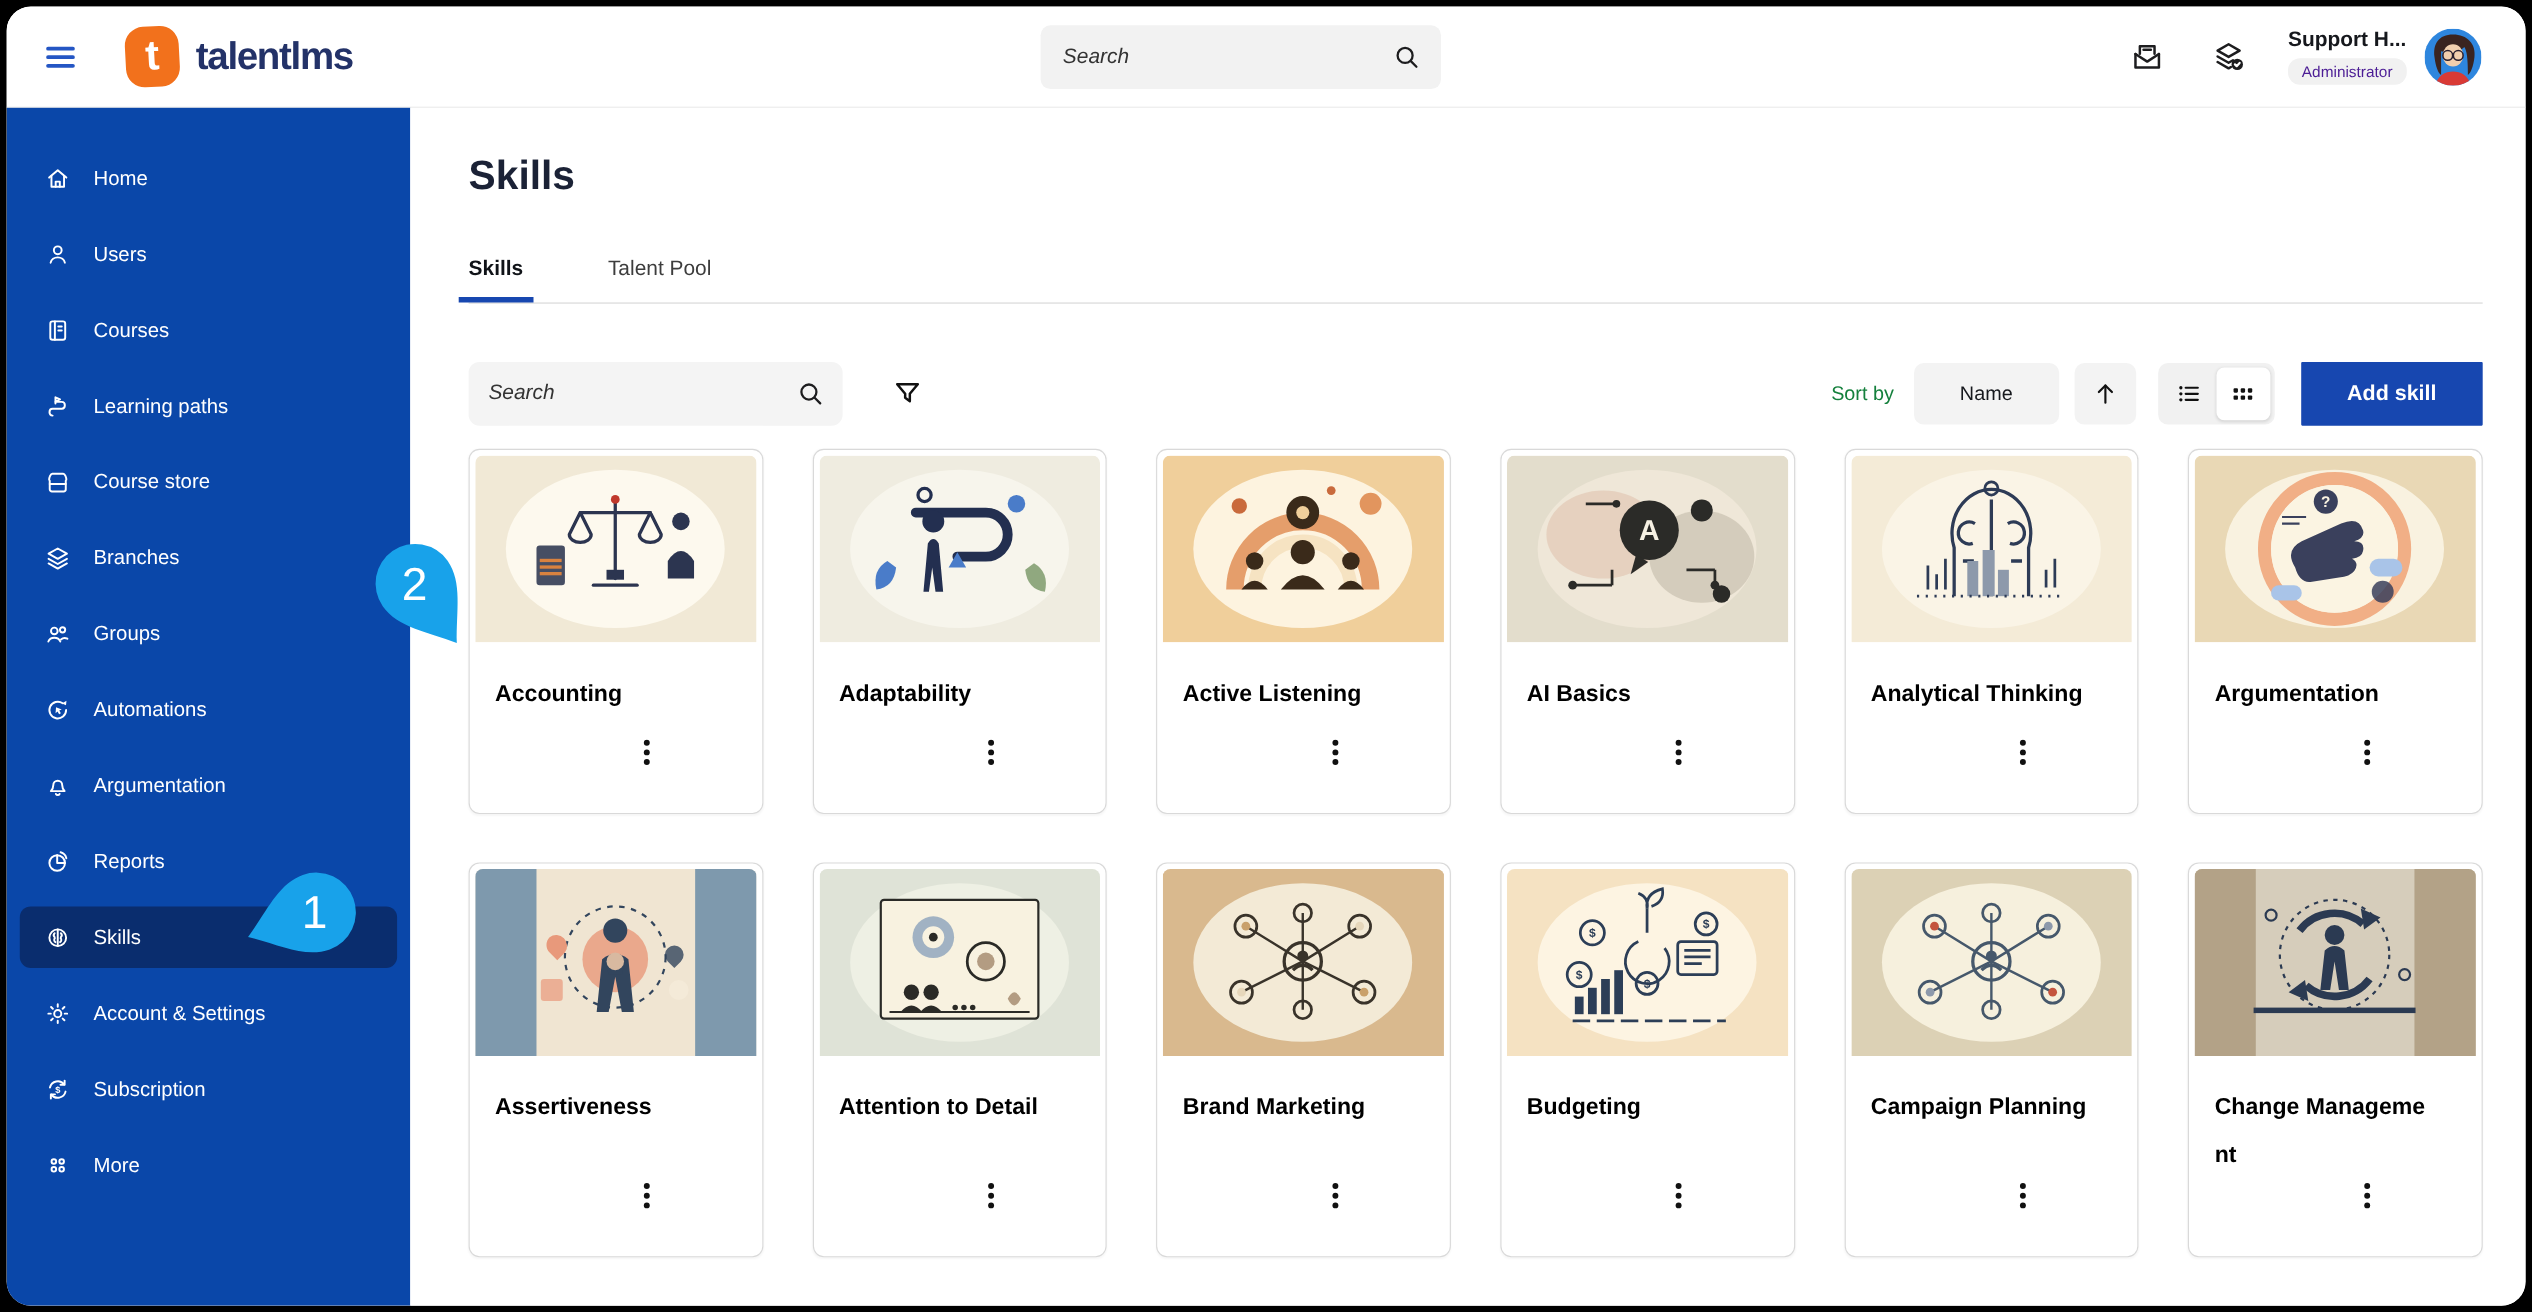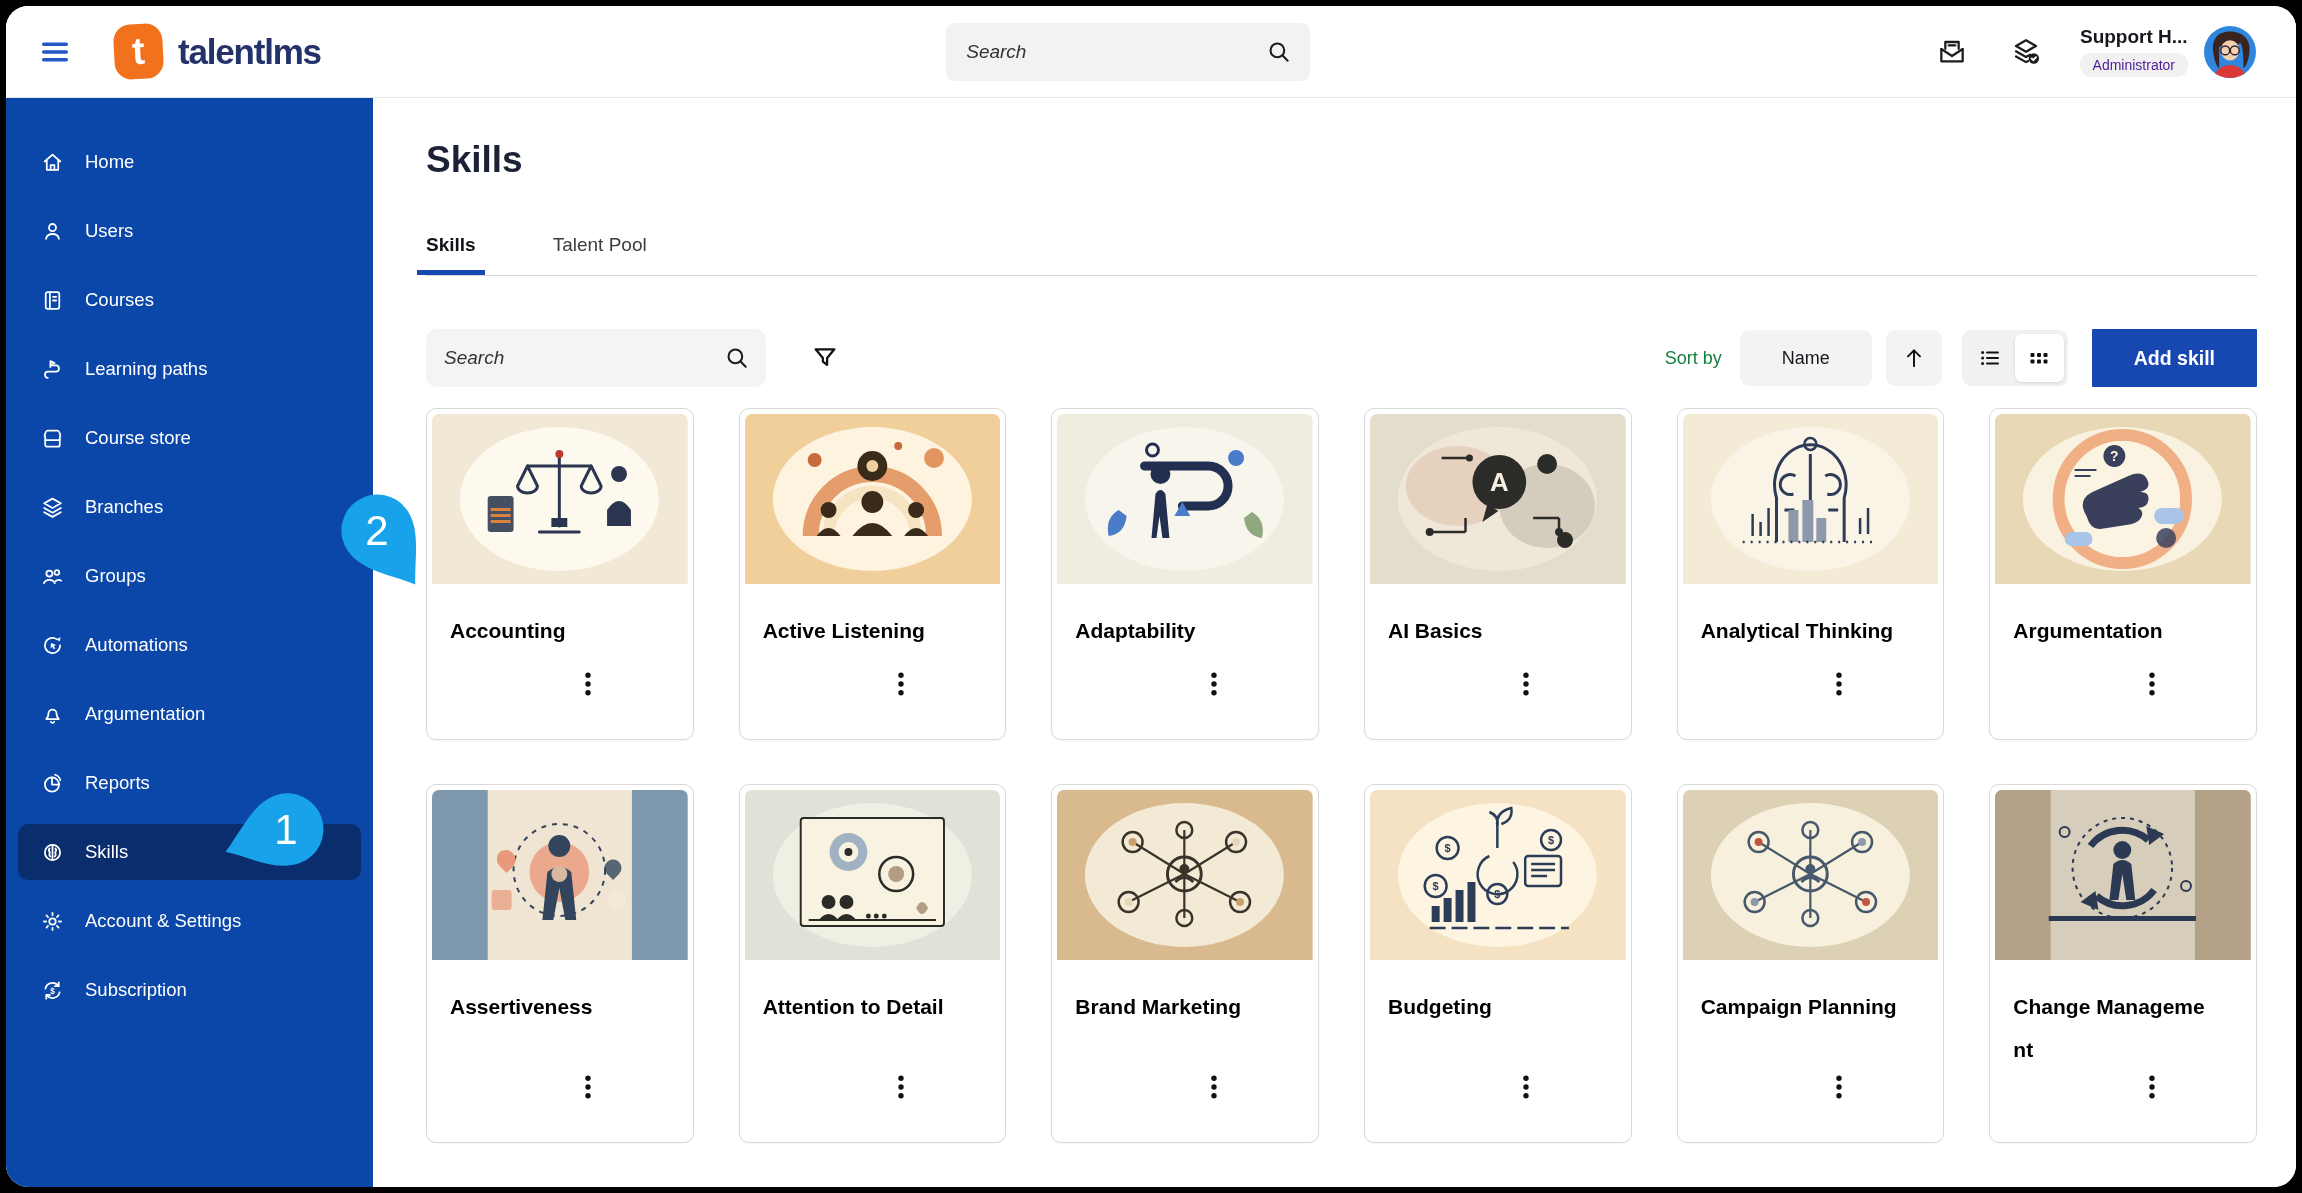--- a/index.html
+++ b/index.html
@@ -292,20 +292,29 @@
           <li class="nav-item">
     <span class="nav-ic"><svg viewBox="0 0 24 24" fill="none" stroke="#fff" stroke-width="1.7" stroke-linecap="round" stroke-linejoin="round" width="100%" height="100%">
                 <path d="M5.2 10.2a7 7 0 0 1 12.4-2.6"></path>
                 <path d="M18 4.2v3.6h-3.6"></path>
                 <path d="M18.8 13.8a7 7 0 0 1-12.4 2.6"></path>
                 <path d="M6 19.8v-3.6h3.6"></path>
                 <text x="12" y="15" font-size="8" font-weight="bold" fill="#fff" stroke="none" text-anchor="middle" font-family="Liberation Sans,sans-serif">$</text>
               </svg></span>
     <span class="nav-label">Subscription</span>
   </li>
+          <li class="nav-item">
+    <span class="nav-ic"><svg viewBox="0 0 24 24" fill="none" stroke="#fff" stroke-width="1.7" stroke-linecap="round" stroke-linejoin="round" width="100%" height="100%">
+                <circle cx="8.6" cy="8.6" r="2"></circle>
+                <circle cx="15.4" cy="8.6" r="2"></circle>
+                <circle cx="8.6" cy="15.4" r="2"></circle>
+                <circle cx="15.4" cy="15.4" r="2"></circle>
+              </svg></span>
+    <span class="nav-label">More</span>
+  </li>
         </ul>
     </nav>
 
     <main>
       <h1 class="page-title">Skills</h1>
 
       <div class="tabs" id="tabs">
           <button class="tab active">Skills</button>
           <button class="tab">Talent Pool</button>
         </div>
@@ -388,66 +397,66 @@
       <svg width="8" height="24" viewBox="0 0 8 24" fill="#111">
         <circle cx="4" cy="3.2" r="2.7"></circle>
                 <circle cx="4" cy="12" r="2.7"></circle>
                 <circle cx="4" cy="20.8" r="2.7"></circle>
       </svg>
     </button>
   </article>
           <article class="card">
     <div class="card-art">
               <svg viewBox="0 0 257 170" preserveAspectRatio="none">
+                <rect width="257" height="170" fill="#efece0"></rect>
+                <ellipse cx="128" cy="85" rx="100" ry="72" fill="#f7f5ec"></ellipse>
+                <path d="M88 52h64a20 20 0 0 1 0 40h-26" fill="none" stroke="#232f50" stroke-width="9" stroke-linecap="round"></path>
+      <path d="M126 88l-8 14h16z" fill="#4a7cc9"></path>
+      <g fill="#232f50">
+                  <circle cx="104" cy="60" r="10"></circle>
+                  <path d="M95 124l4-44q5-8 10 0l4 44h-7l-3-22-3 22z"></path>
+                </g>
+      <path d="M62 96q-14 8-10 26 16-2 18-20z" fill="#4a7cc9"></path>
+      <path d="M196 98q14 8 10 26-16-2-18-20z" fill="#90a87f"></path>
+      <circle cx="180" cy="44" r="8" fill="#4a7cc9"></circle>
+      <circle cx="96" cy="36" r="6" fill="none" stroke="#232f50" stroke-width="3"></circle>
+              </svg>
+            </div>
+    <h3 class="card-title">Adaptability</h3>
+    <button class="kebab">
+      <svg width="8" height="24" viewBox="0 0 8 24" fill="#111">
+        <circle cx="4" cy="3.2" r="2.7"></circle>
+                <circle cx="4" cy="12" r="2.7"></circle>
+                <circle cx="4" cy="20.8" r="2.7"></circle>
+      </svg>
+    </button>
+  </article>
+          <article class="card">
+    <div class="card-art">
+              <svg viewBox="0 0 257 170" preserveAspectRatio="none">
                 <rect width="257" height="170" fill="#f0cf9b"></rect>
                 <ellipse cx="128" cy="85" rx="100" ry="72" fill="#fdf3df"></ellipse>
                 <path d="M66 122a62 62 0 0 1 124 0" stroke="#e2955e" stroke-width="16" fill="none" opacity=".9"></path>
       <path d="M84 122a44 44 0 0 1 88 0" stroke="#f6e3c2" stroke-width="12" fill="none"></path>
       <circle cx="128" cy="52" r="15" fill="#3a2a1a"></circle>
                 <circle cx="128" cy="52" r="6" fill="#f0cf9b"></circle>
       <g fill="#3a2a1a">
                   <circle cx="128" cy="88" r="11"></circle>
                   <path d="M108 122q20-26 40 0z"></path>
       <circle cx="84" cy="96" r="8"></circle>
                   <path d="M72 122q12-16 24 0z"></path>
       <circle cx="172" cy="96" r="8"></circle>
                   <path d="M160 122q12-16 24 0z"></path>
                 </g>
       <circle cx="70" cy="46" r="7" fill="#c96a3c"></circle>
                 <circle cx="190" cy="44" r="10" fill="#e2955e"></circle>
                 <circle cx="154" cy="32" r="4" fill="#c96a3c"></circle>
               </svg>
             </div>
     <h3 class="card-title">Active Listening</h3>
-    <button class="kebab">
-      <svg width="8" height="24" viewBox="0 0 8 24" fill="#111">
-        <circle cx="4" cy="3.2" r="2.7"></circle>
-                <circle cx="4" cy="12" r="2.7"></circle>
-                <circle cx="4" cy="20.8" r="2.7"></circle>
-      </svg>
-    </button>
-  </article>
-          <article class="card">
-    <div class="card-art">
-              <svg viewBox="0 0 257 170" preserveAspectRatio="none">
-                <rect width="257" height="170" fill="#efece0"></rect>
-                <ellipse cx="128" cy="85" rx="100" ry="72" fill="#f7f5ec"></ellipse>
-                <path d="M88 52h64a20 20 0 0 1 0 40h-26" fill="none" stroke="#232f50" stroke-width="9" stroke-linecap="round"></path>
-      <path d="M126 88l-8 14h16z" fill="#4a7cc9"></path>
-      <g fill="#232f50">
-                  <circle cx="104" cy="60" r="10"></circle>
-                  <path d="M95 124l4-44q5-8 10 0l4 44h-7l-3-22-3 22z"></path>
-                </g>
-      <path d="M62 96q-14 8-10 26 16-2 18-20z" fill="#4a7cc9"></path>
-      <path d="M196 98q14 8 10 26-16-2-18-20z" fill="#90a87f"></path>
-      <circle cx="180" cy="44" r="8" fill="#4a7cc9"></circle>
-      <circle cx="96" cy="36" r="6" fill="none" stroke="#232f50" stroke-width="3"></circle>
-              </svg>
-            </div>
-    <h3 class="card-title">Adaptability</h3>
     <button class="kebab">
       <svg width="8" height="24" viewBox="0 0 8 24" fill="#111">
         <circle cx="4" cy="3.2" r="2.7"></circle>
                 <circle cx="4" cy="12" r="2.7"></circle>
                 <circle cx="4" cy="20.8" r="2.7"></circle>
       </svg>
     </button>
   </article>
           <article class="card">
     <div class="card-art">

